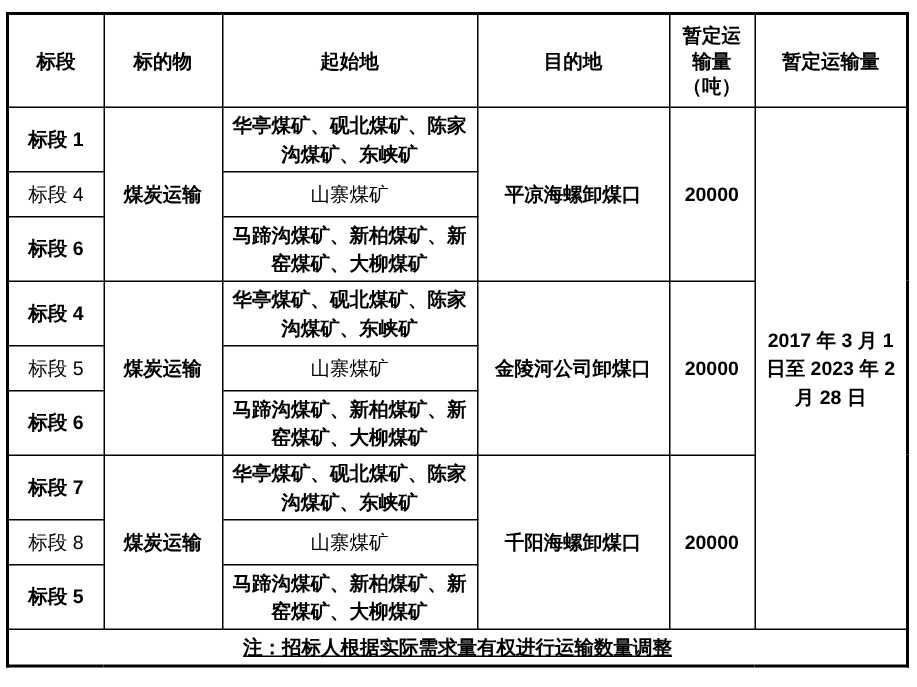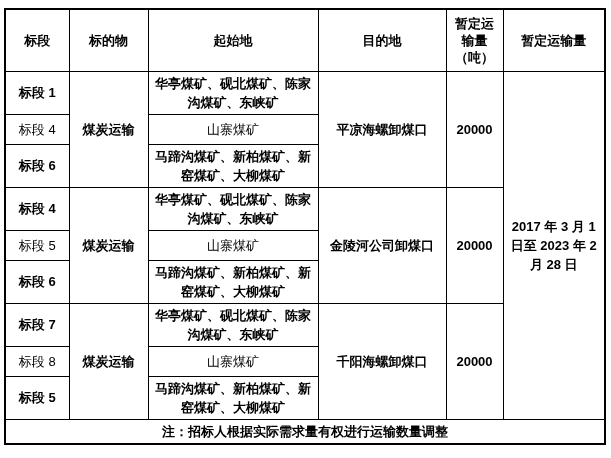--- a/index.html
+++ b/index.html
@@ -29,21 +29,21 @@
     padding: 2px 5px;
     overflow: hidden;
     word-break: normal;
   }
   table.doc-table th {
     font-weight: bold;
   }
   tr.row-header  { height: 62px; }
   tr.row-tall    { height: 42px; font-weight: bold; }
   tr.row-short   { height: 30px; }
-  tr.row-note    { height: 20px; }
+  tr.row-note    { height: 20px; text-decoration: underline; }
   td.time-cell   { line-height: 40px; }
   .vol-wrap {
     max-width: 44px;
     margin: 0 auto;
     line-height: 17px;
   }
   td.note-cell {
     text-align: left;
     font-weight: bold;
     padding-left: 8px;

